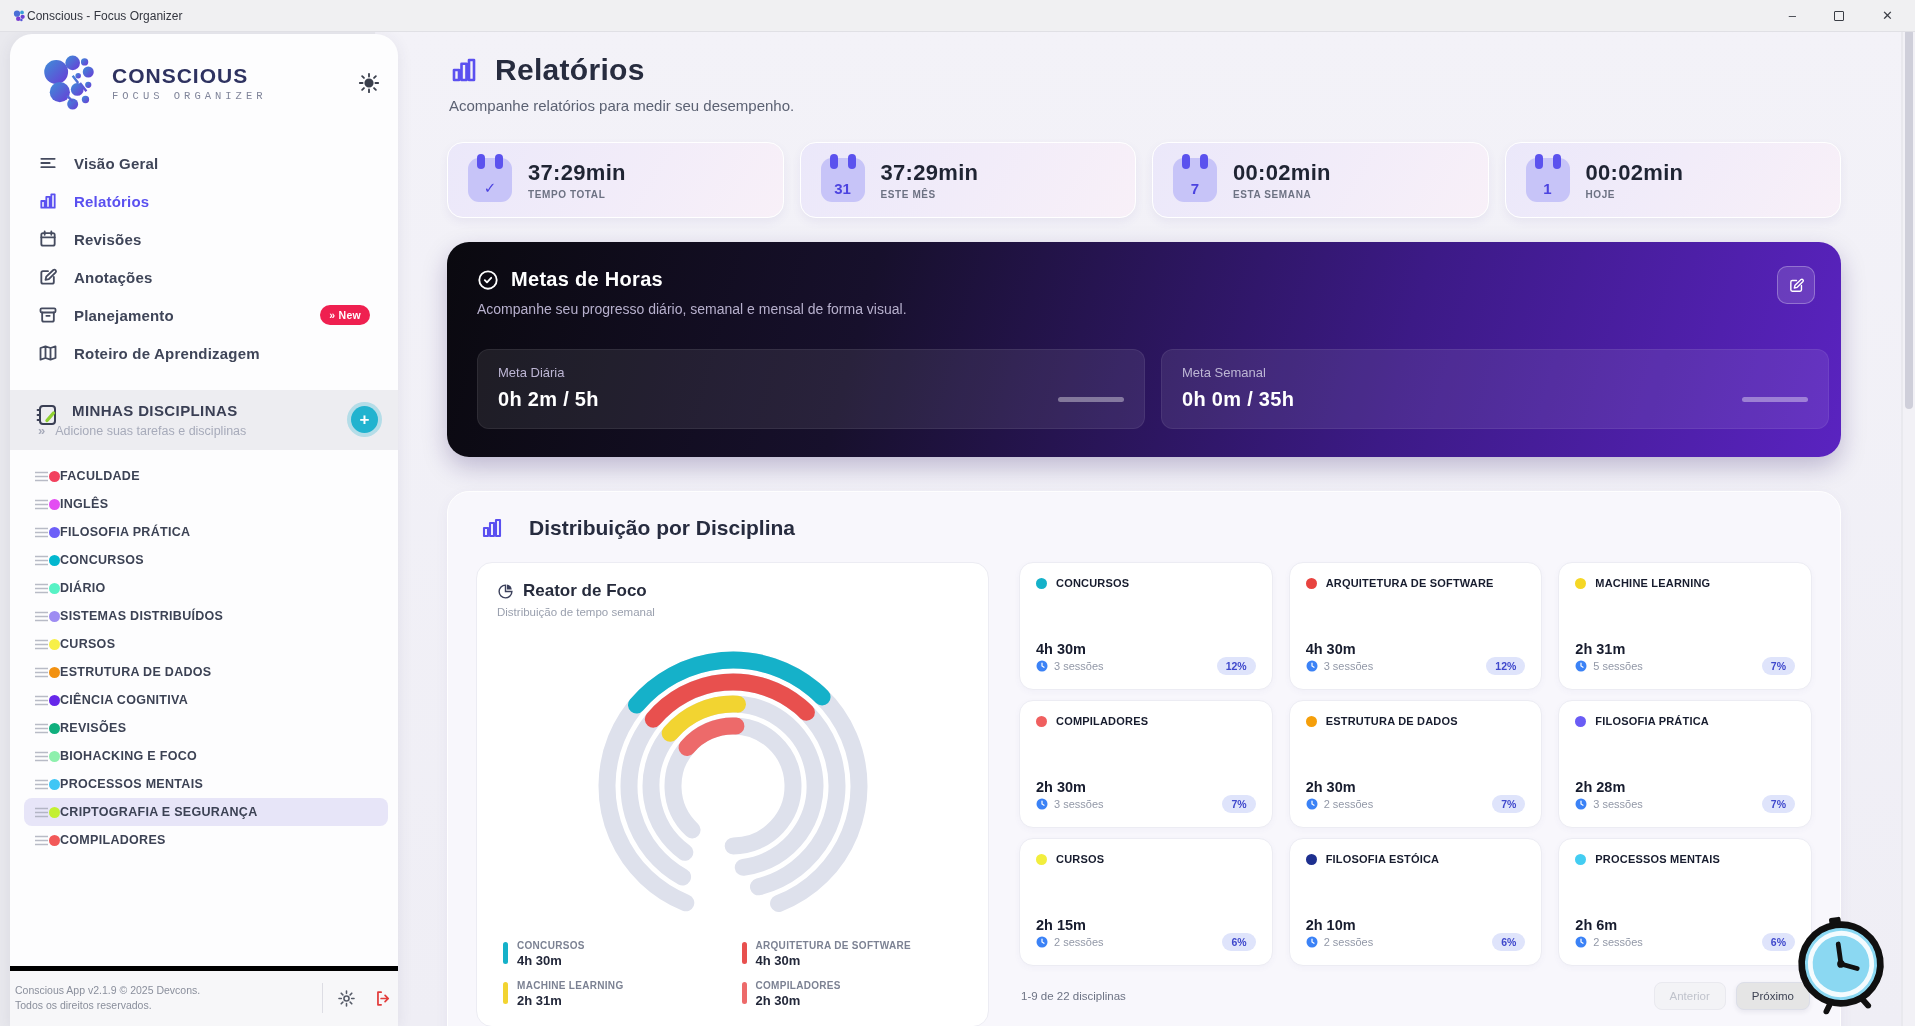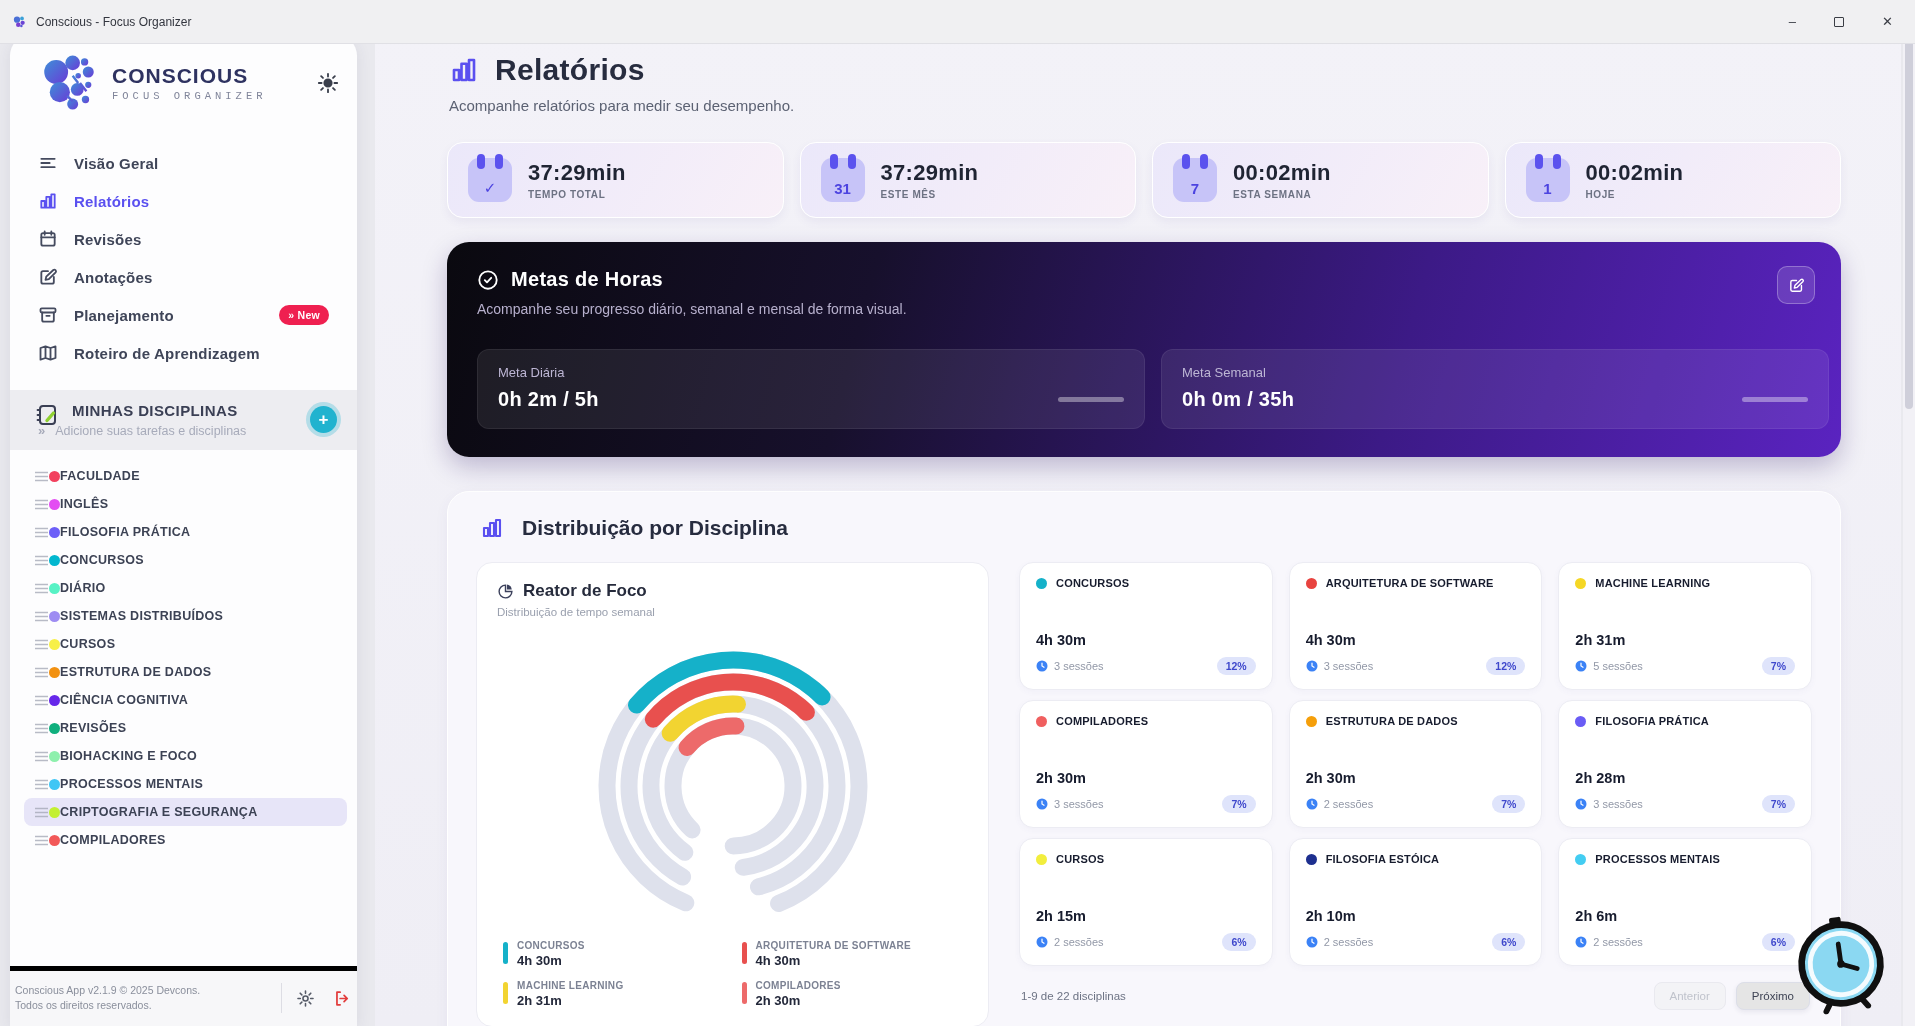--- a/index.html
+++ b/index.html
@@ -1,26 +1,26 @@
 <!DOCTYPE html>
 <html><head>
 <meta charset="utf-8">
 <style>
 *{margin:0;padding:0;box-sizing:border-box}
 html,body{width:1915px;height:1026px;overflow:hidden}
 body{font-family:"Liberation Sans","DejaVu Sans",sans-serif;background:#e9e9ee;position:relative;color:#2a2f3e}
 svg{display:block}
 
-.titlebar{position:absolute;inset:0 0 auto 0;height:44px;background:#f0f0f2;border-bottom:1px solid #e0e0e5;display:flex;align-items:center;gap:9px;padding:13px 12px;z-index:50}
+.titlebar{position:absolute;inset:0 0 auto 0;height:32px;background:#f0f0f2;border-bottom:1px solid #e0e0e5;display:flex;align-items:center;padding:13px 12px;z-index:50}
 .titlebar .t-title{font-size:12px;color:#33363f}
 .win-controls{margin-left:auto;display:flex;align-items:center;gap:38px;padding-right:10px;color:#3a3d45;font-size:13px}
 .win-controls .wc{cursor:default;line-height:1}
 .wc-max{width:10px;height:10px;border:1.4px solid #3a3d45;border-radius:1px}
 
-.sidebar{position:absolute;left:10px;top:34px;width:347px;bottom:0;background:#fdfdfe;border-radius:22px 22px 0 0;box-shadow:0 3px 16px rgba(50,50,90,.09);display:flex;flex-direction:column;z-index:10}
+.sidebar{position:absolute;left:10px;top:34px;width:388px;bottom:0;background:#fdfdfe;border-radius:22px 22px 0 0;box-shadow:0 3px 16px rgba(50,50,90,.09);display:flex;flex-direction:column;z-index:10}
 .logo-row{display:flex;align-items:center;padding:16px 18px 10px 26px;gap:10px}
 .logo-text .l-name{font-size:21px;font-weight:bold;color:#2e3260;letter-spacing:1px}
 .logo-text .l-tag{font-size:10.5px;color:#80859a;letter-spacing:4px;font-family:"Liberation Mono","DejaVu Sans Mono",monospace;margin-top:2px}
 .theme-btn{margin-left:auto;cursor:pointer}
 .nav{padding:18px 14px 10px 14px}
 .nav-item{display:flex;align-items:center;gap:16px;padding:9px 14px;border-radius:10px;font-size:15px;font-weight:bold;color:#3f4558;cursor:pointer}
 .nav-item .n-label{letter-spacing:.2px}
 .nav-item.active{color:#5a50f0}
 .nav-item.active svg *{stroke:#5a50f0}
 .badge-new{margin-left:auto;background:#ef2050;color:#fff;font-size:10.5px;font-weight:bold;padding:4px 9px;border-radius:999px;letter-spacing:.3px}
@@ -62,21 +62,21 @@
 .edit-btn{position:absolute;right:26px;top:24px;width:38px;height:38px;border-radius:10px;background:rgba(255,255,255,.13);border:1px solid rgba(255,255,255,.28);display:flex;align-items:center;justify-content:center;cursor:pointer}
 .g-cards{display:flex;gap:16px;margin-top:32px}
 .g-card{flex:1;background:rgba(255,255,255,.08);border:1px solid rgba(255,255,255,.07);border-radius:12px;padding:15px 20px 17px 20px}
 .g-label{font-size:13px;color:#bdb6d4}
 .g-valrow{display:flex;align-items:center;justify-content:space-between;margin-top:8px}
 .g-value{font-size:20px;font-weight:bold;color:#fff;letter-spacing:.3px}
 .g-bar{width:66px;height:5px;border-radius:4px;background:rgba(255,255,255,.38);overflow:hidden}
 .g-fill{height:100%;border-radius:4px;background:#c9e532}
 
 .dist{margin:34px 60px 0 72px;background:#f8f7fc;border:1px solid #fff;border-radius:22px;padding:24px 28px 20px 28px;height:560px;box-shadow:0 4px 14px rgba(80,70,150,.06)}
-.d-title-row{display:flex;align-items:center;gap:18px;padding-left:4px}
+.d-title-row{display:flex;align-items:center;gap:25px;padding-left:4px}
 .d-title{font-size:21px;font-weight:bold;color:#272c3f}
 .d-body{display:flex;gap:30px;margin-top:22px}
 .chart-card{width:513px;background:#fff;border:1px solid #ececf3;border-radius:16px;padding:18px 20px;flex:none}
 .cc-title-row{display:flex;align-items:center;gap:9px}
 .cc-title{font-size:17px;font-weight:bold;color:#262b3c}
 .cc-sub{font-size:11.5px;color:#9aa0ae;margin-top:5px}
 .arc-track{fill:none;stroke:#dee1ec;stroke-width:17;stroke-linecap:round}
 .arc-val{fill:none;stroke-width:17;stroke-linecap:round}
 .legend{display:grid;grid-template-columns:1fr 1fr;gap:12px 18px;padding:4px 6px 0 6px}
 .lg-item{display:flex;gap:9px}
@@ -84,21 +84,21 @@
 .lg-name{font-size:10px;font-weight:bold;color:#7c8293;letter-spacing:.3px}
 .lg-time{font-size:13px;font-weight:bold;color:#23283a;margin-top:2px}
 
 .d-right{flex:1;display:flex;flex-direction:column}
 .grid{display:grid;grid-template-columns:1fr 1fr 1fr;gap:10px 16px}
 .gcard{background:#fff;border:1px solid #ececf3;border-radius:14px;height:128px;padding:14px 16px;display:flex;flex-direction:column;box-shadow:0 2px 6px rgba(80,70,150,.04)}
 .gc-name-row{display:flex;align-items:center;gap:9px}
 .gc-dot{width:11px;height:11px;border-radius:50%;flex:none}
 .gc-name{font-size:11px;font-weight:bold;color:#171c2e;letter-spacing:.2px}
 .gc-time{margin-top:auto;font-size:14.5px;font-weight:bold;color:#171c2e}
-.gc-foot{display:flex;align-items:center;gap:6px;margin-top:9px}
+.gc-foot{display:flex;align-items:center;gap:6px;}
 .gc-sess{font-size:11px;color:#9298a7}
 .gc-badge{margin-left:auto;background:#dfe4fb;color:#3f48cc;font-size:10.5px;font-weight:bold;padding:3px 9px;border-radius:999px}
 .pag{display:flex;align-items:center;margin-top:16px;padding:0 2px}
 .pag-info{font-size:11.5px;color:#6d7384}
 .pag-btns{margin-left:auto;display:flex;gap:10px}
 .btn{border-radius:8px;padding:7px 15px;font-size:11.5px;cursor:pointer}
 .btn-prev{background:#f3f3f6;color:#c0c3cc;border:1px solid #e9e9ef}
 .btn-next{background:#e5e5e5;color:#3e4354;border:1px solid #dcdee8;box-shadow:0 2px 5px rgba(40,40,80,.08)}
 
 .clock-widget{position:absolute;right:26px;bottom:14px;transform:rotate(-8deg);cursor:pointer;z-index:40}

